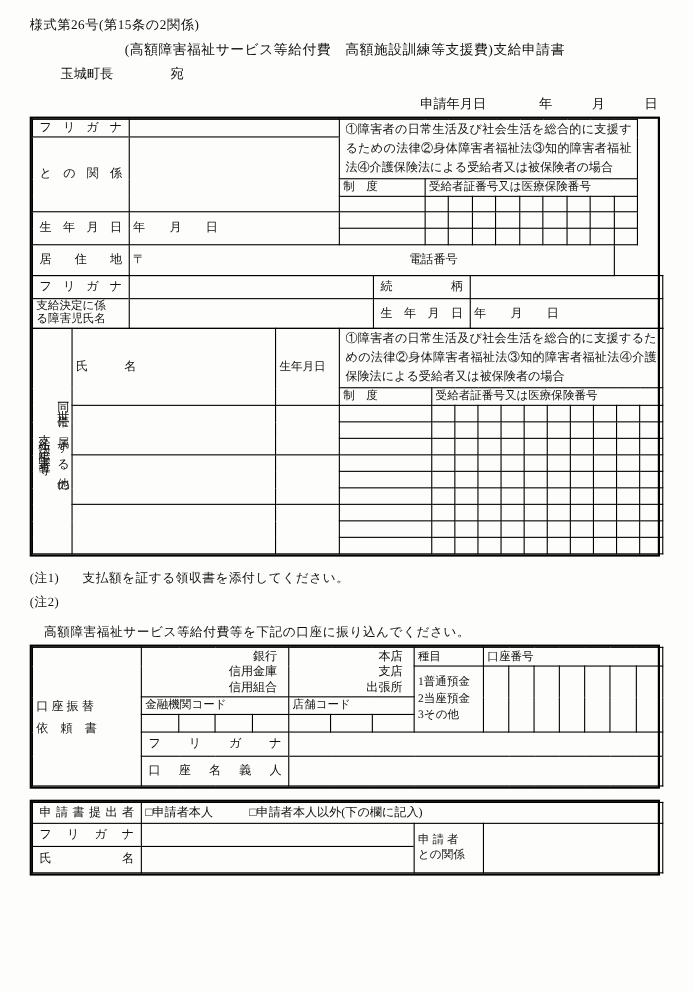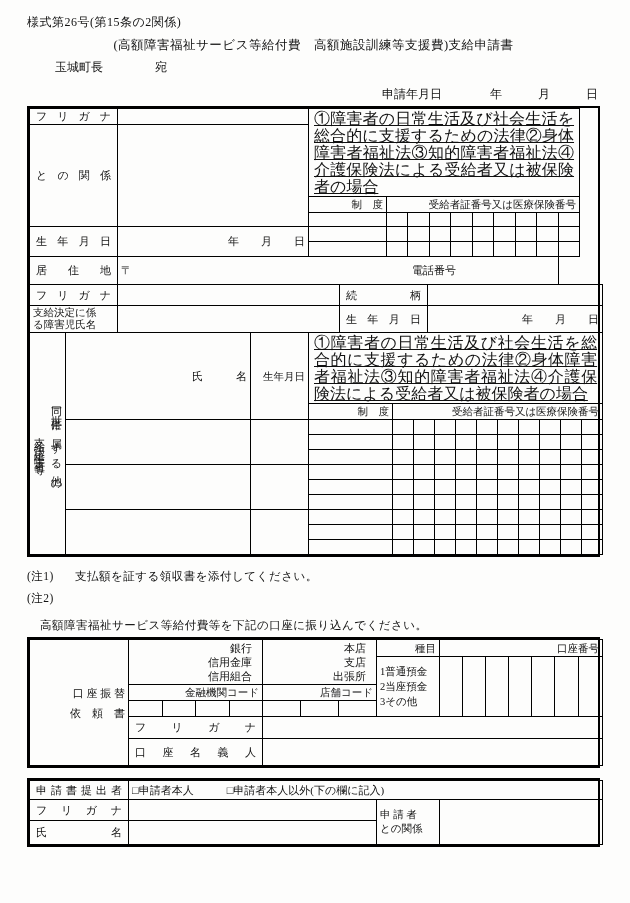--- a/index.html
+++ b/index.html
@@ -21,26 +21,26 @@
   .addr-line .suffix { margin-left:52px; }
   .intro { margin-top:5px; line-height:17px; letter-spacing:.5px; }
   .date-line { text-align:right; padding-right:2px; margin:10px 0 3px 0; font-size:12px; white-space:pre; }
 
   
   .sheet { border:2px solid #000; }
   table.band { border-collapse:collapse; table-layout:fixed; width:573px; }
   table.band + table.band { margin-top:-1px; }
   .band td { border:1px solid #000; padding:1px 3px; font-size:11px; line-height:13px; overflow:hidden; }
   td.just { text-align:justify; text-align-last:justify; padding:1px 6px; }
-  td.ctr { text-align:right; }
+  td.ctr { text-align:left; }
   td.rt  { text-align:right; }
   td.dotb { border-bottom:1px dotted #444 !important; }
   td.small { font-size:10.5px; }
   .pre { white-space:pre-line; }
-  td.lawhead { font-size:16px; line-height:17px; text-align:justify; padding:1px 5px;text-decoration:underline; }
+  td.lawhead { font-size:11px; line-height:17px; text-align:justify; padding:1px 5px; }
   td.vlab { writing-mode:vertical-rl; text-align:center; letter-spacing:4px; line-height:17px; padding:4px 2px; font-size:11px; }
   td.nc { padding:0; }
   .rowflex { display:flex; align-items:center; position:relative; height:100%; }
 
   
   .notes { margin:12px 0 10px 0; }
   .note { display:flex; margin-top:7px; font-size:11.5px; letter-spacing:.5px; }
   .note .nlab { width:48px; flex:none; }
   .bank-instr { margin:12px 0 4px 13px; font-size:11.5px; letter-spacing:.5px; }
 
@@ -126,21 +126,21 @@
             <td class="nc"></td>
             <td class="nc"></td>
             <td class="nc"></td>
             <td class="nc"></td>
       </tr>
       <tr style="height:28px">
         <td class="just">居　住　地</td>
         <td colspan="10">
           <div class="rowflex">
             <span>〒</span>
-            <span style="position:absolute;left:251px;margin-left:40px;">電話番号</span>
+            <span style="position:absolute;left:251px;">電話番号</span>
           </div>
         </td>
       </tr>
     </tbody>
       </table>
 
     <table class="band">
       <colgroup>
           <col style="width:88px">
           <col style="width:222px">

